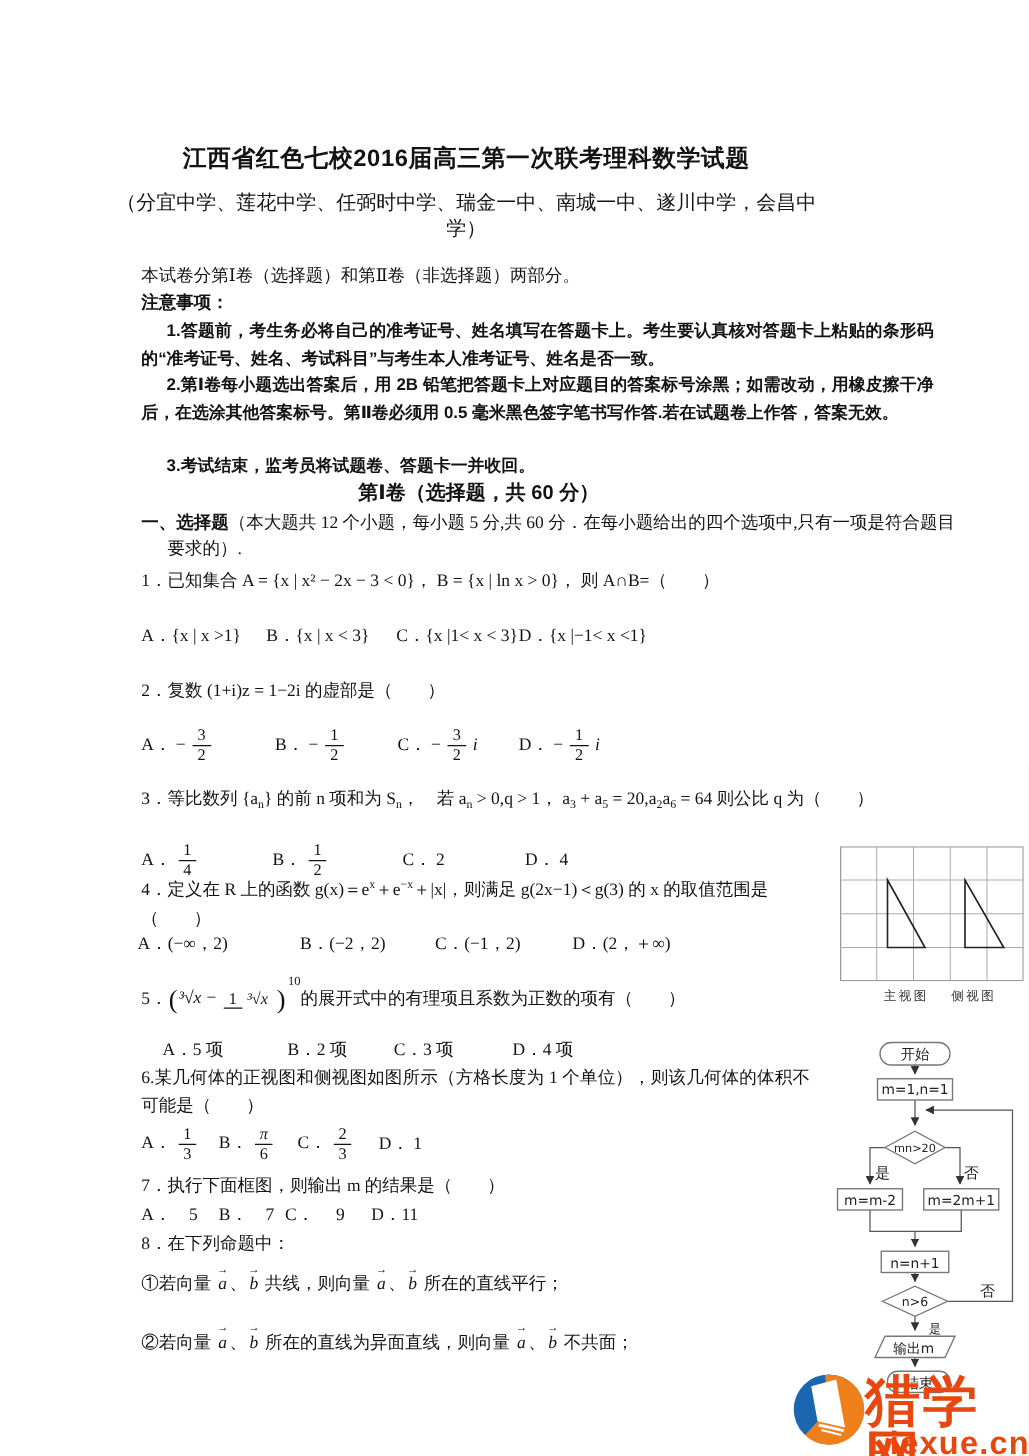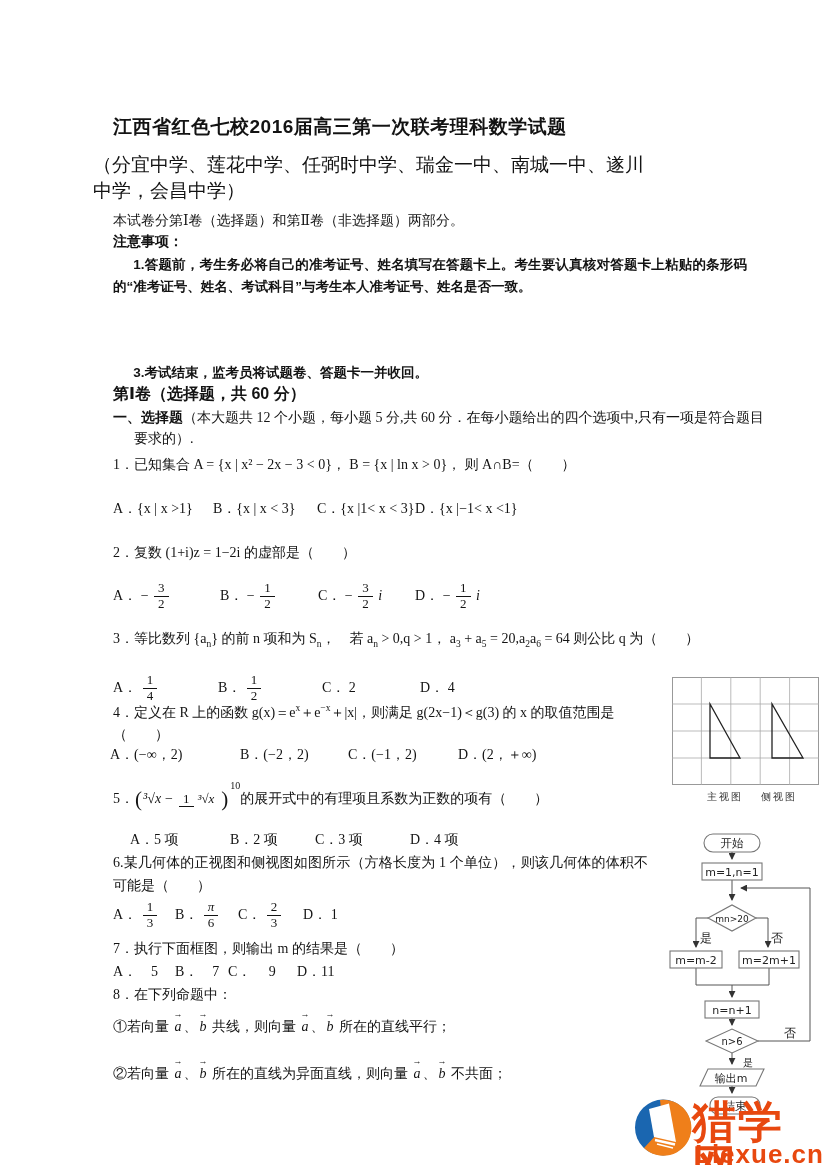--- a/index.html
+++ b/index.html
@@ -1,24 +1,24 @@
 <!DOCTYPE html>
 <html><head>
 <meta charset="utf-8">
 <style>
   html,body{margin:0;padding:0;background:#e9e9e9}
   .page{position:relative;width:823px;height:1165px;margin:0 auto;background:#fff;
         font-family:"Liberation Serif","DejaVu Serif",serif;color:#131313;font-size:14px;
         overflow:hidden}
   .abs{position:absolute}
   .hei{font-family:"Liberation Sans","DejaVu Sans",sans-serif;font-weight:bold}
-  .center{text-align:left}
+  .center{text-align:center}
   .just{text-align:justify}
   .title{font-size:19px;letter-spacing:.5px}
-  .schools{font-size:19px}
+  .schools{font-size:16px}
   .examiner{font-size:14.5px}
   .note{line-height:21.5px;text-indent:1.5em}
   .hang{padding-left:1.5em;text-indent:-1.5em;line-height:21px}
   .optrow{display:flex;align-items:center;white-space:nowrap}
   .optrow>span{display:inline-block}
   .optcell{display:inline-flex;align-items:center}
   .frac{display:inline-flex;flex-direction:column;align-items:center;line-height:1.15;
         font-size:13px;margin:0 2px;vertical-align:middle}
   .frac .fn{border-bottom:1px solid #131313;padding:0 4px}
   .frac .fd{padding:0 4px}
@@ -42,20 +42,21 @@
 <body>
 
 <div class="page">
 
   <div class="abs hei title center" style="left:113px;top:114px;width:520px">江西省红色七校2016届高三第一次联考理科数学试题</div>
   <div class="abs schools center" style="left:93px;top:152px;width:560px">（分宜中学、莲花中学、任弼时中学、瑞金一中、南城一中、遂川中学，会昌中学）</div>
   <div class="abs" style="left:113px;top:212px">本试卷分第Ⅰ卷（选择题）和第Ⅱ卷（非选择题）两部分。</div>
 
   <div class="abs hei" style="left:113px;top:233px">注意事项：</div>
   <div class="abs hei note just" style="left:113px;top:254px;width:634px;font-size:13.5px">1.答题前，考生务必将自己的准考证号、姓名填写在答题卡上。考生要认真核对答题卡上粘贴的条形码的“准考证号、姓名、考试科目”与考生本人准考证号、姓名是否一致。</div>
+  <div class="abs hei note just" style="left:113px;top:297px;width:634px;font-size:13.5px">2.第Ⅰ卷每小题选出答案后，用 2B 铅笔把答题卡上对应题目的答案标号涂黑；如需改动，用橡皮擦干净后，在选涂其他答案标号。第Ⅱ卷必须用 0.5 毫米黑色签字笔书写作答.若在试题卷上作答，答案无效。</div>
   <div class="abs hei note" style="left:113px;top:362px;width:634px;font-size:13.5px">3.考试结束，监考员将试题卷、答题卡一并收回。</div>
 
   <div class="abs hei center" style="left:113px;top:384px;width:540px;font-size:16px">第Ⅰ卷（选择题，共 60 分）</div>
   <div class="abs hang" style="left:113px;top:407px;width:632px">
     <span class="hei">一、选择题</span><span>（本大题共 12 个小题，每小题 5 分,共 60 分．在每小题给出的四个选项中,只有一项是符合题目要求的）.</span>
   </div>
 
   <div class="abs" style="left:113px;top:456px;white-space:nowrap">1．已知集合 A = {x | x² − 2x − 3 &lt; 0}， B = {x | ln x &gt; 0}， 则 A∩B=（　　）</div>
   <div class="abs optrow" style="left:113px;top:500px;width:640px">
     <span style="width:100px">A．{x | x &gt;1}</span>

